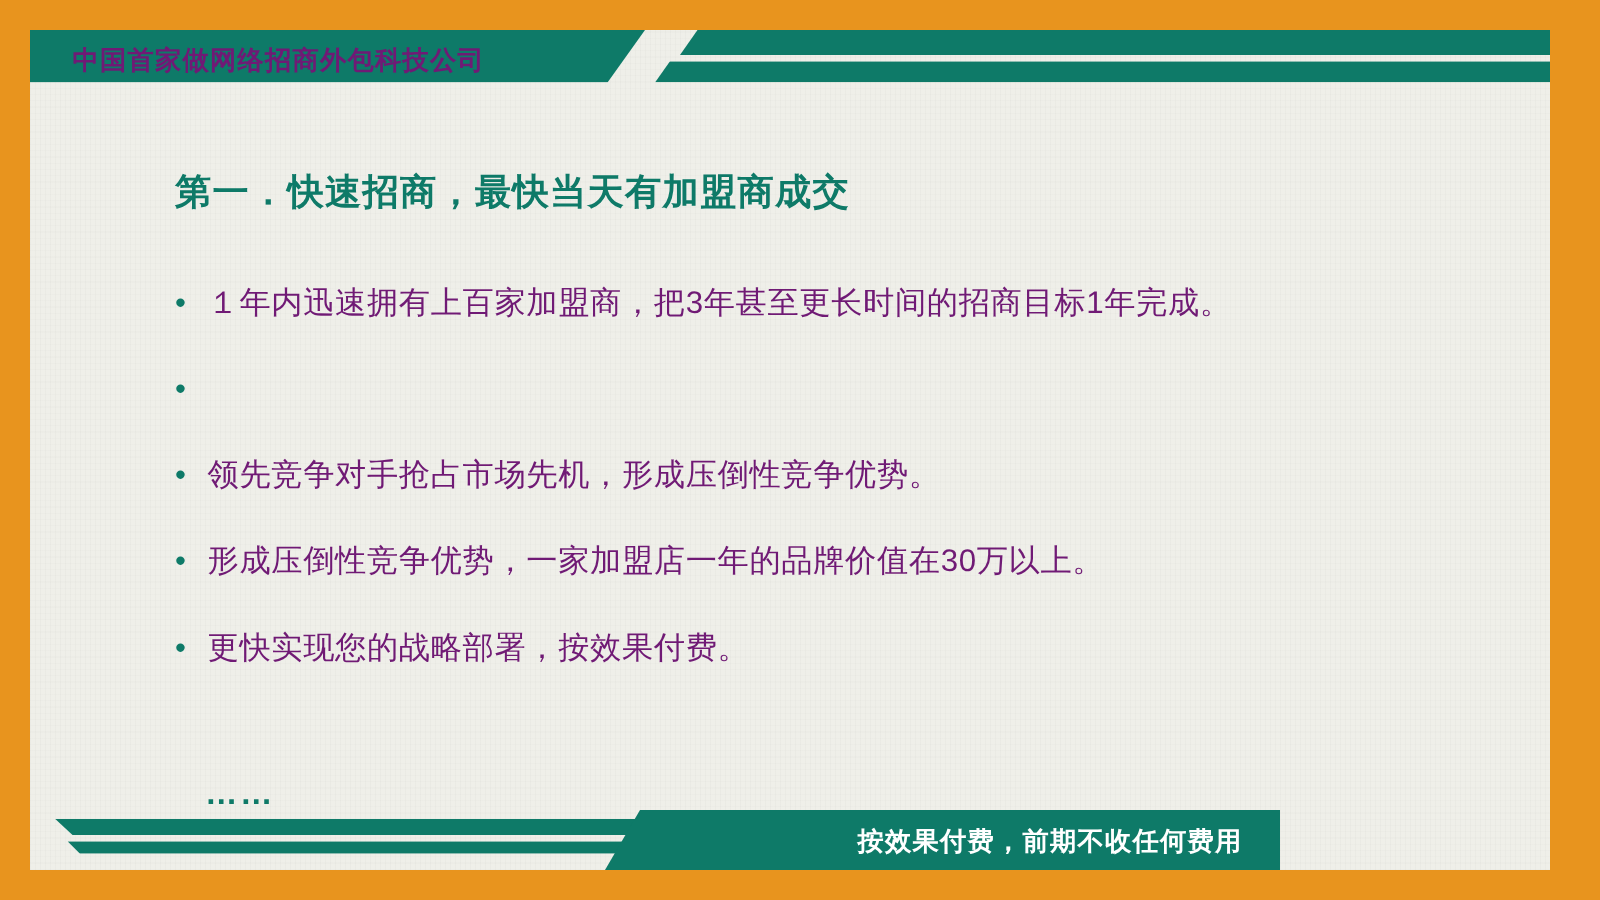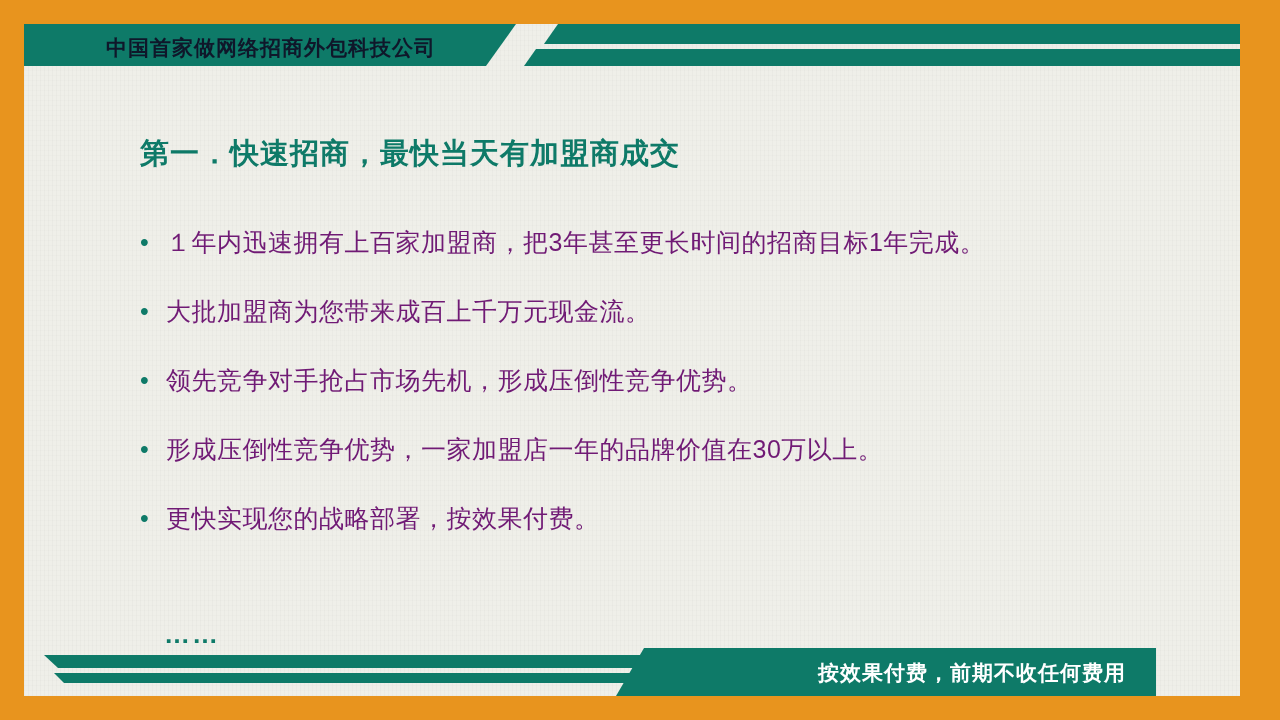--- a/index.html
+++ b/index.html
@@ -50,24 +50,23 @@
     background: #0E7A68;
     
     clip-path: polygon(0 0, 492px 0, 462px 42px, 0 42px);
   }
   .topbar-title {
     position: absolute;
     left: 34px;
     top: 10px;
     font-size: 21px;
     font-weight: bold;
-    color: #0f172a;
+    color: #701a75;
     letter-spacing: 1px;
     white-space: nowrap;
-    margin-left: 48px;
   }
   .topbar-stripe-a {
     position: absolute;
     left: 520px;
     top: 0;
     width: 730px;
     height: 20px;
     background: #0E7A68;
     clip-path: polygon(14px 0, 730px 0, 716px 20px, 0 20px);
   }
@@ -78,21 +77,21 @@
     width: 750px;
     height: 17px;
     background: #0E7A68;
     clip-path: polygon(12px 0, 750px 0, 738px 17px, 0 17px);
   }
   
   .bottombar {
     position: absolute;
     left: 24px;
     top: 640px;
-    width: 1132px;
+    width: 1000px;
     height: 56px;
     overflow: hidden;
   }
   .bottom-right {
     position: absolute;
     right: 0;
     top: 8px;
     width: 540px;
     height: 48px;
     background: #0E7A68;
@@ -198,21 +197,20 @@
   <div class="content">
     <div class="heading">第一．快速招商，最快当天有加盟商成交</div>
 
     <div class="bullets">
       <div class="bullet-row">
         <span class="bullet-dot">•</span>
         <span class="bullet-text">１年内迅速拥有上百家加盟商，把3年甚至更长时间的招商目标1年完成。</span>
       </div>
       <div class="bullet-row">
         <span class="bullet-dot">•</span>
-        <span class="bullet-text">大批加盟商为您带来成百上千万元现金流。</span>
       </div>
       <div class="bullet-row">
         <span class="bullet-dot">•</span>
         <span class="bullet-text">领先竞争对手抢占市场先机，形成压倒性竞争优势。</span>
       </div>
       <div class="bullet-row">
         <span class="bullet-dot">•</span>
         <span class="bullet-text">形成压倒性竞争优势，一家加盟店一年的品牌价值在30万以上。</span>
       </div>
       <div class="bullet-row">

